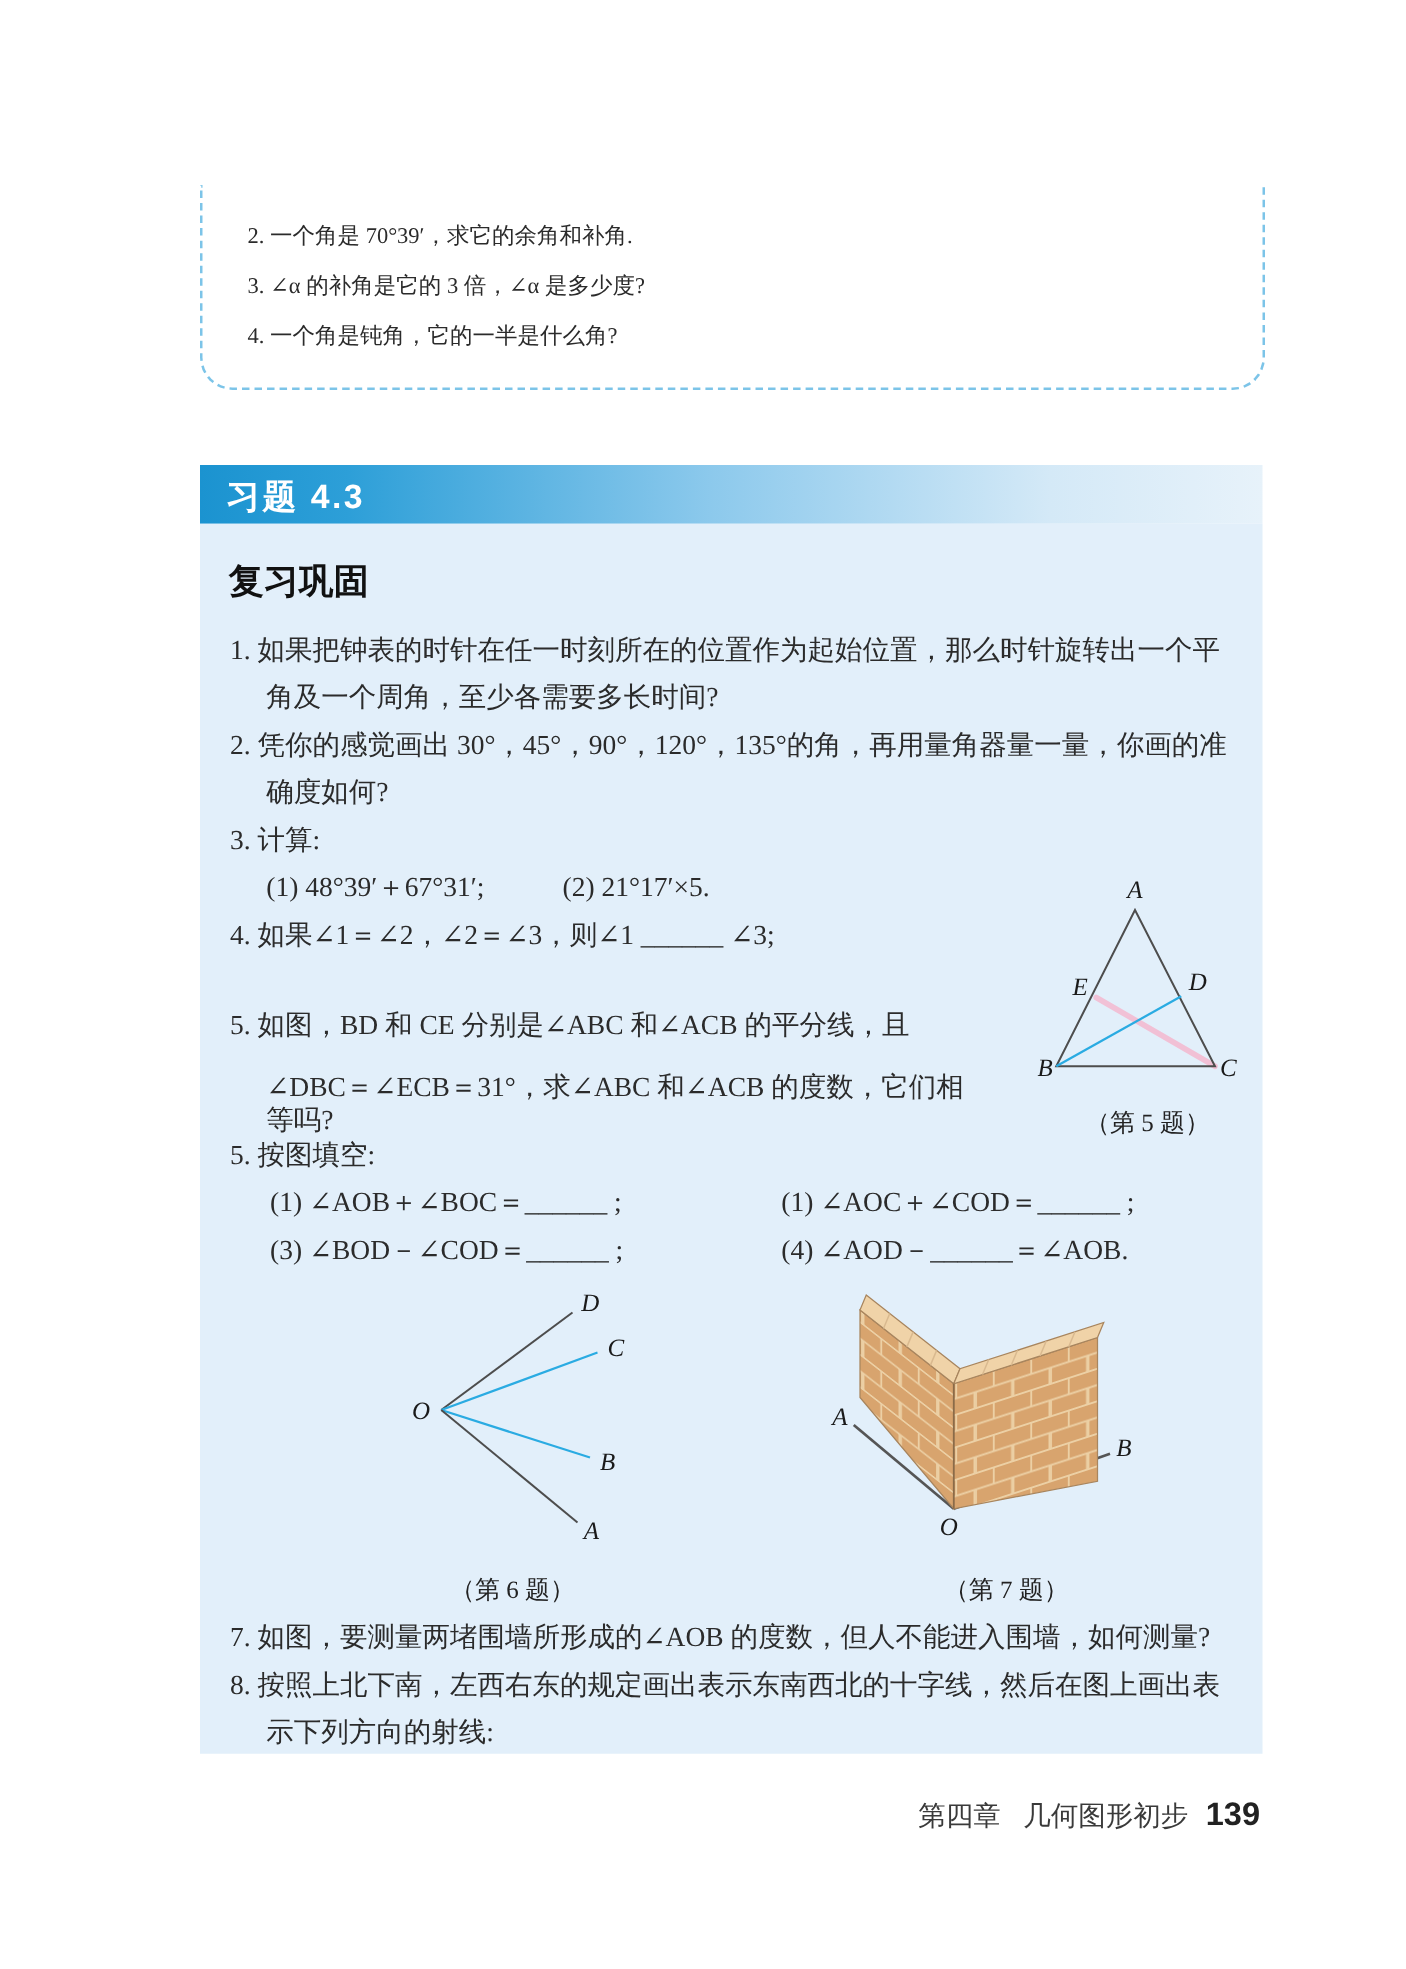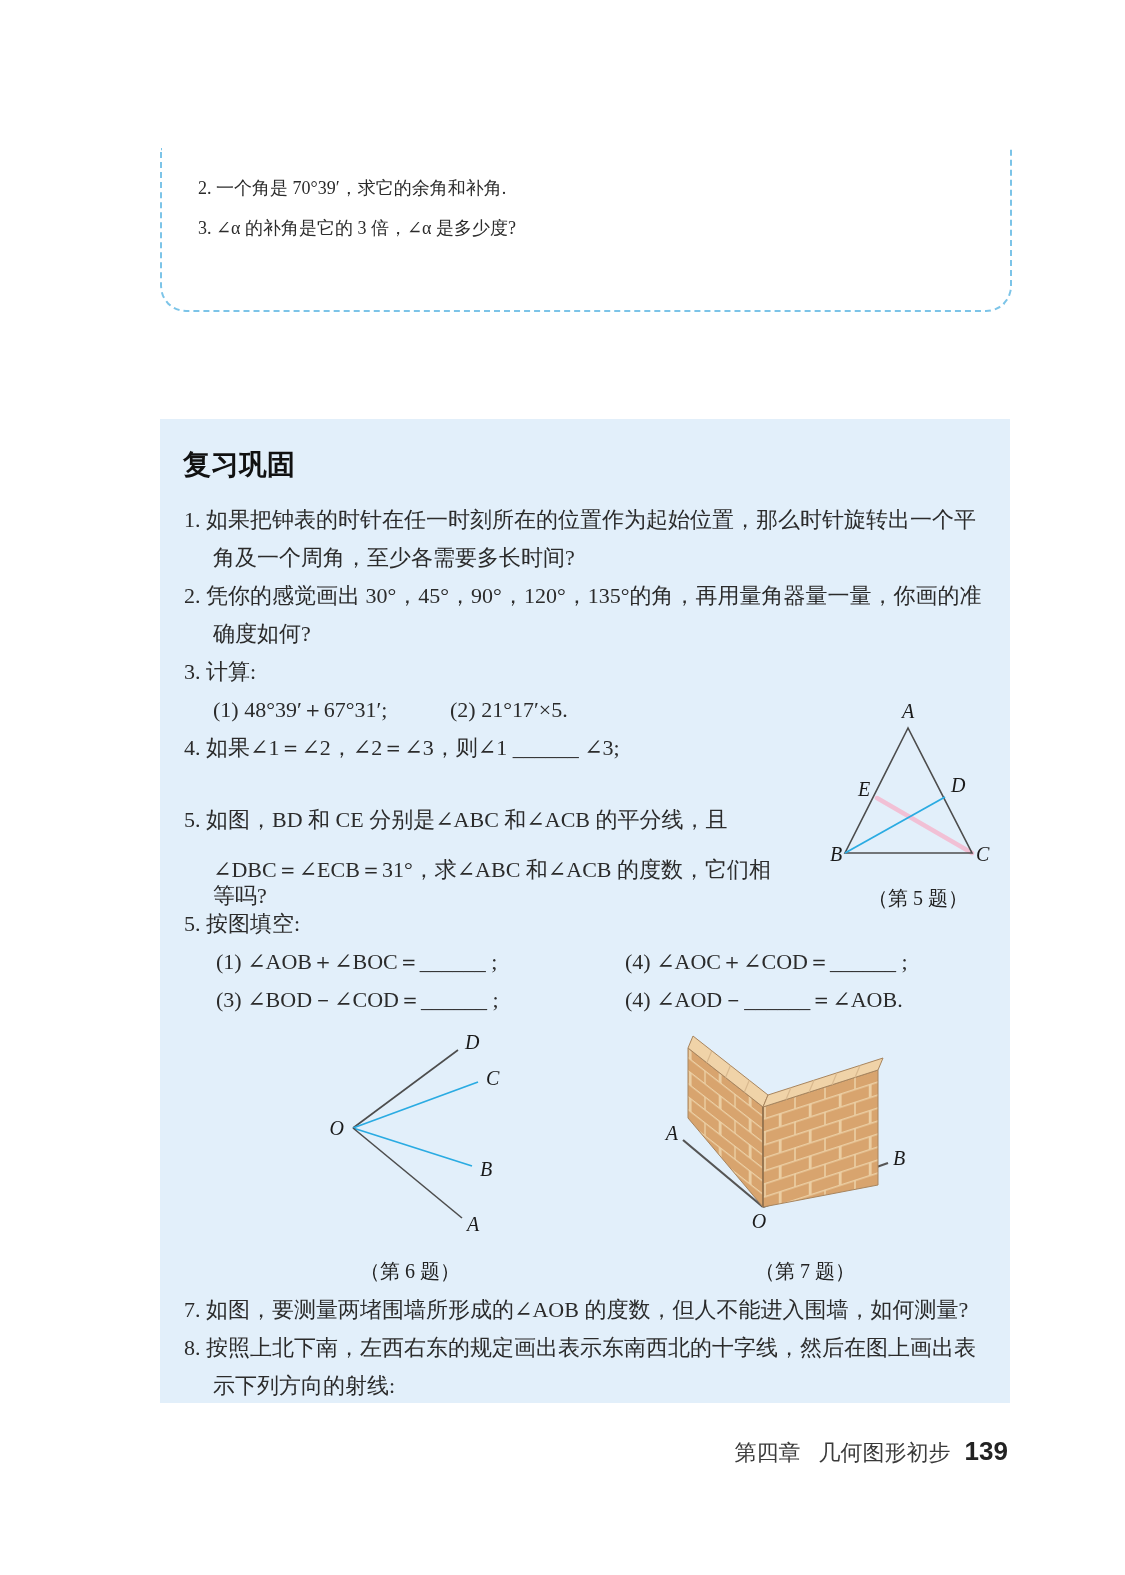--- a/index.html
+++ b/index.html
@@ -37,41 +37,45 @@
       font-family:"Liberation Serif","DejaVu Serif",serif;}
 </style>
 </head>
 <body>
 
 <div class="page">
 
   <div class="dashed-box">
     <div class="line" style="top:28px;">2. 一个角是 70°39′，求它的余角和补角.</div>
     <div class="line" style="top:68px;">3. ∠α 的补角是它的 3 倍，∠α 是多少度?</div>
+    <div class="line" style="top:108px;">4. 一个角是钝角，它的一半是什么角?</div>
   </div>
 
+  <div class="band">
+    <div class="band-title">习题 4.3</div>
+  </div>
 
   <div class="panel"></div>
 
   <div class="abs sec-heading" style="left:183px;top:446px;">复习巩固</div>
 
   <div class="abs ptext" style="left:184px;top:506px;">1. 如果把钟表的时针在任一时刻所在的位置作为起始位置，那么时针旋转出一个平</div>
   <div class="abs ptext" style="left:213px;top:544px;">角及一个周角，至少各需要多长时间?</div>
   <div class="abs ptext" style="left:184px;top:582px;">2. 凭你的感觉画出 30°，45°，90°，120°，135°的角，再用量角器量一量，你画的准</div>
   <div class="abs ptext" style="left:213px;top:620px;">确度如何?</div>
   <div class="abs ptext" style="left:184px;top:658px;">3. 计算:</div>
   <div class="abs ptext" style="left:213px;top:696px;">(1) 48°39′＋67°31′;</div>
   <div class="abs ptext" style="left:450px;top:696px;">(2) 21°17′×5.</div>
   <div class="abs ptext" style="left:184px;top:734px;">4. 如果∠1＝∠2，∠2＝∠3，则∠1 ______ ∠3;</div>
   <div class="abs ptext" style="left:184px;top:806px;">5. 如图，BD 和 CE 分别是∠ABC 和∠ACB 的平分线，且</div>
   <div class="abs ptext" style="left:213px;top:856px;">∠DBC＝∠ECB＝31°，求∠ABC 和∠ACB 的度数，它们相</div>
   <div class="abs ptext" style="left:213px;top:882px;">等吗?</div>
   <div class="abs ptext" style="left:184px;top:910px;">5. 按图填空:</div>
   <div class="abs ptext" style="left:216px;top:948px;">(1) ∠AOB＋∠BOC＝______ ;</div>
-  <div class="abs ptext" style="left:625px;top:948px;">(4) ∠AOC＋∠COD＝______ ;</div>
+  <div class="abs ptext" style="left:625px;top:948px;">(1) ∠AOC＋∠COD＝______ ;</div>
   <div class="abs ptext" style="left:216px;top:986px;">(3) ∠BOD－∠COD＝______ ;</div>
   <div class="abs ptext" style="left:625px;top:986px;">(4) ∠AOD－______＝∠AOB.</div>
   <div class="abs ptext" style="left:184px;top:1296px;">7. 如图，要测量两堵围墙所形成的∠AOB 的度数，但人不能进入围墙，如何测量?</div>
   <div class="abs ptext" style="left:184px;top:1334px;">8. 按照上北下南，左西右东的规定画出表示东南西北的十字线，然后在图上画出表</div>
   <div class="abs ptext" style="left:213px;top:1372px;">示下列方向的射线:</div>
 
   <svg class="abs" style="left:818px;top:700px;" width="204" height="200" viewBox="0 0 204 200">
     <line x1="59" y1="98" x2="154" y2="153" stroke="#f3bcd2" stroke-width="4.5" stroke-linecap="round" opacity="0.9"></line>
     <polygon points="90,28 27,153 154,153" fill="none" stroke="#4d4d4d" stroke-width="1.6"></polygon>
     <line x1="27" y1="153" x2="127" y2="97" stroke="#2aabe2" stroke-width="1.8"></line>

